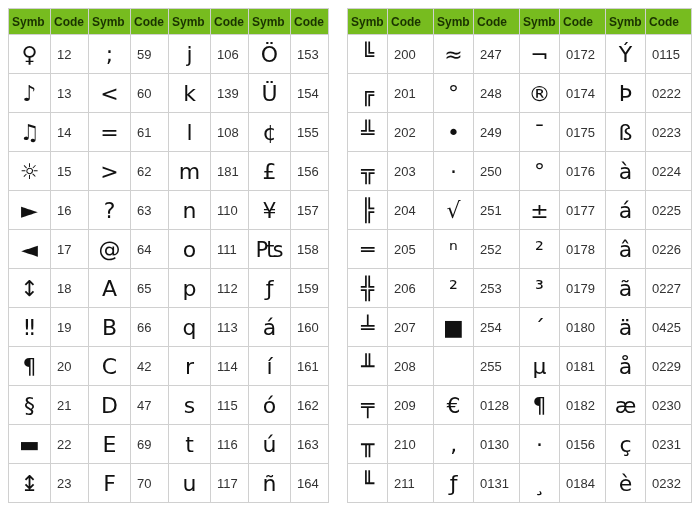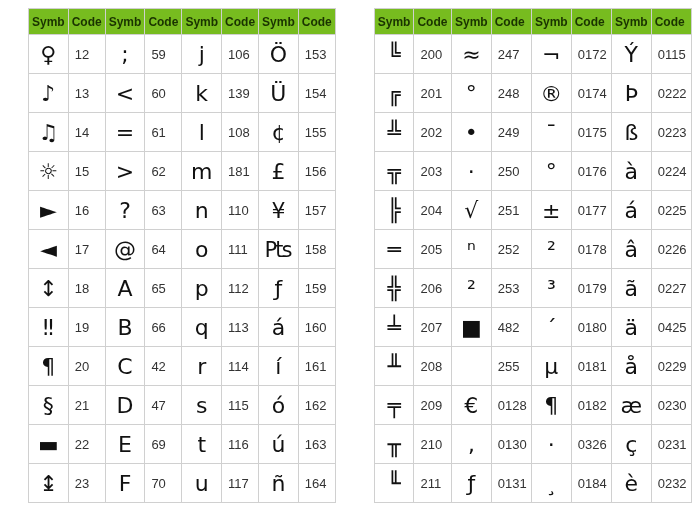--- a/index.html
+++ b/index.html
@@ -11,21 +11,20 @@
     color: #333;
   }
   .wrap {
     display: flex;
     gap: 18px;
     align-items: flex-start;
   }
   table {
     border-collapse: collapse;
     table-layout: fixed;
-    margin-left: 20px;
   }
   th, td {
     border: 1px solid #d0d0d0;
     text-align: left;
     padding: 0;
     box-sizing: border-box;
     height: 39px;
     vertical-align: middle;
   }
   th {
@@ -277,21 +276,21 @@
           <td class="code col-c">253</td>
           <td class="symb col-s">³</td>
           <td class="code col-c">0179</td>
           <td class="symb col-s">ã</td>
           <td class="code col-c">0227</td>
         </tr>
         <tr>
           <td class="symb col-s">╧</td>
           <td class="code col-c">207</td>
           <td class="symb col-s">■</td>
-          <td class="code col-c">482</td>
+          <td class="code col-c">254</td>
           <td class="symb col-s">´</td>
           <td class="code col-c">0180</td>
           <td class="symb col-s">ä</td>
           <td class="code col-c">0425</td>
         </tr>
         <tr>
           <td class="symb col-s">╨</td>
           <td class="code col-c">208</td>
           <td class="symb col-s"></td>
           <td class="code col-c">255</td>
@@ -309,21 +308,21 @@
           <td class="code col-c">0182</td>
           <td class="symb col-s">æ</td>
           <td class="code col-c">0230</td>
         </tr>
         <tr>
           <td class="symb col-s">╥</td>
           <td class="code col-c">210</td>
           <td class="symb col-s">‚</td>
           <td class="code col-c">0130</td>
           <td class="symb col-s">·</td>
-          <td class="code col-c">0326</td>
+          <td class="code col-c">0156</td>
           <td class="symb col-s">ç</td>
           <td class="code col-c">0231</td>
         </tr>
         <tr>
           <td class="symb col-s">╙</td>
           <td class="code col-c">211</td>
           <td class="symb col-s">ƒ</td>
           <td class="code col-c">0131</td>
           <td class="symb col-s">¸</td>
           <td class="code col-c">0184</td>

